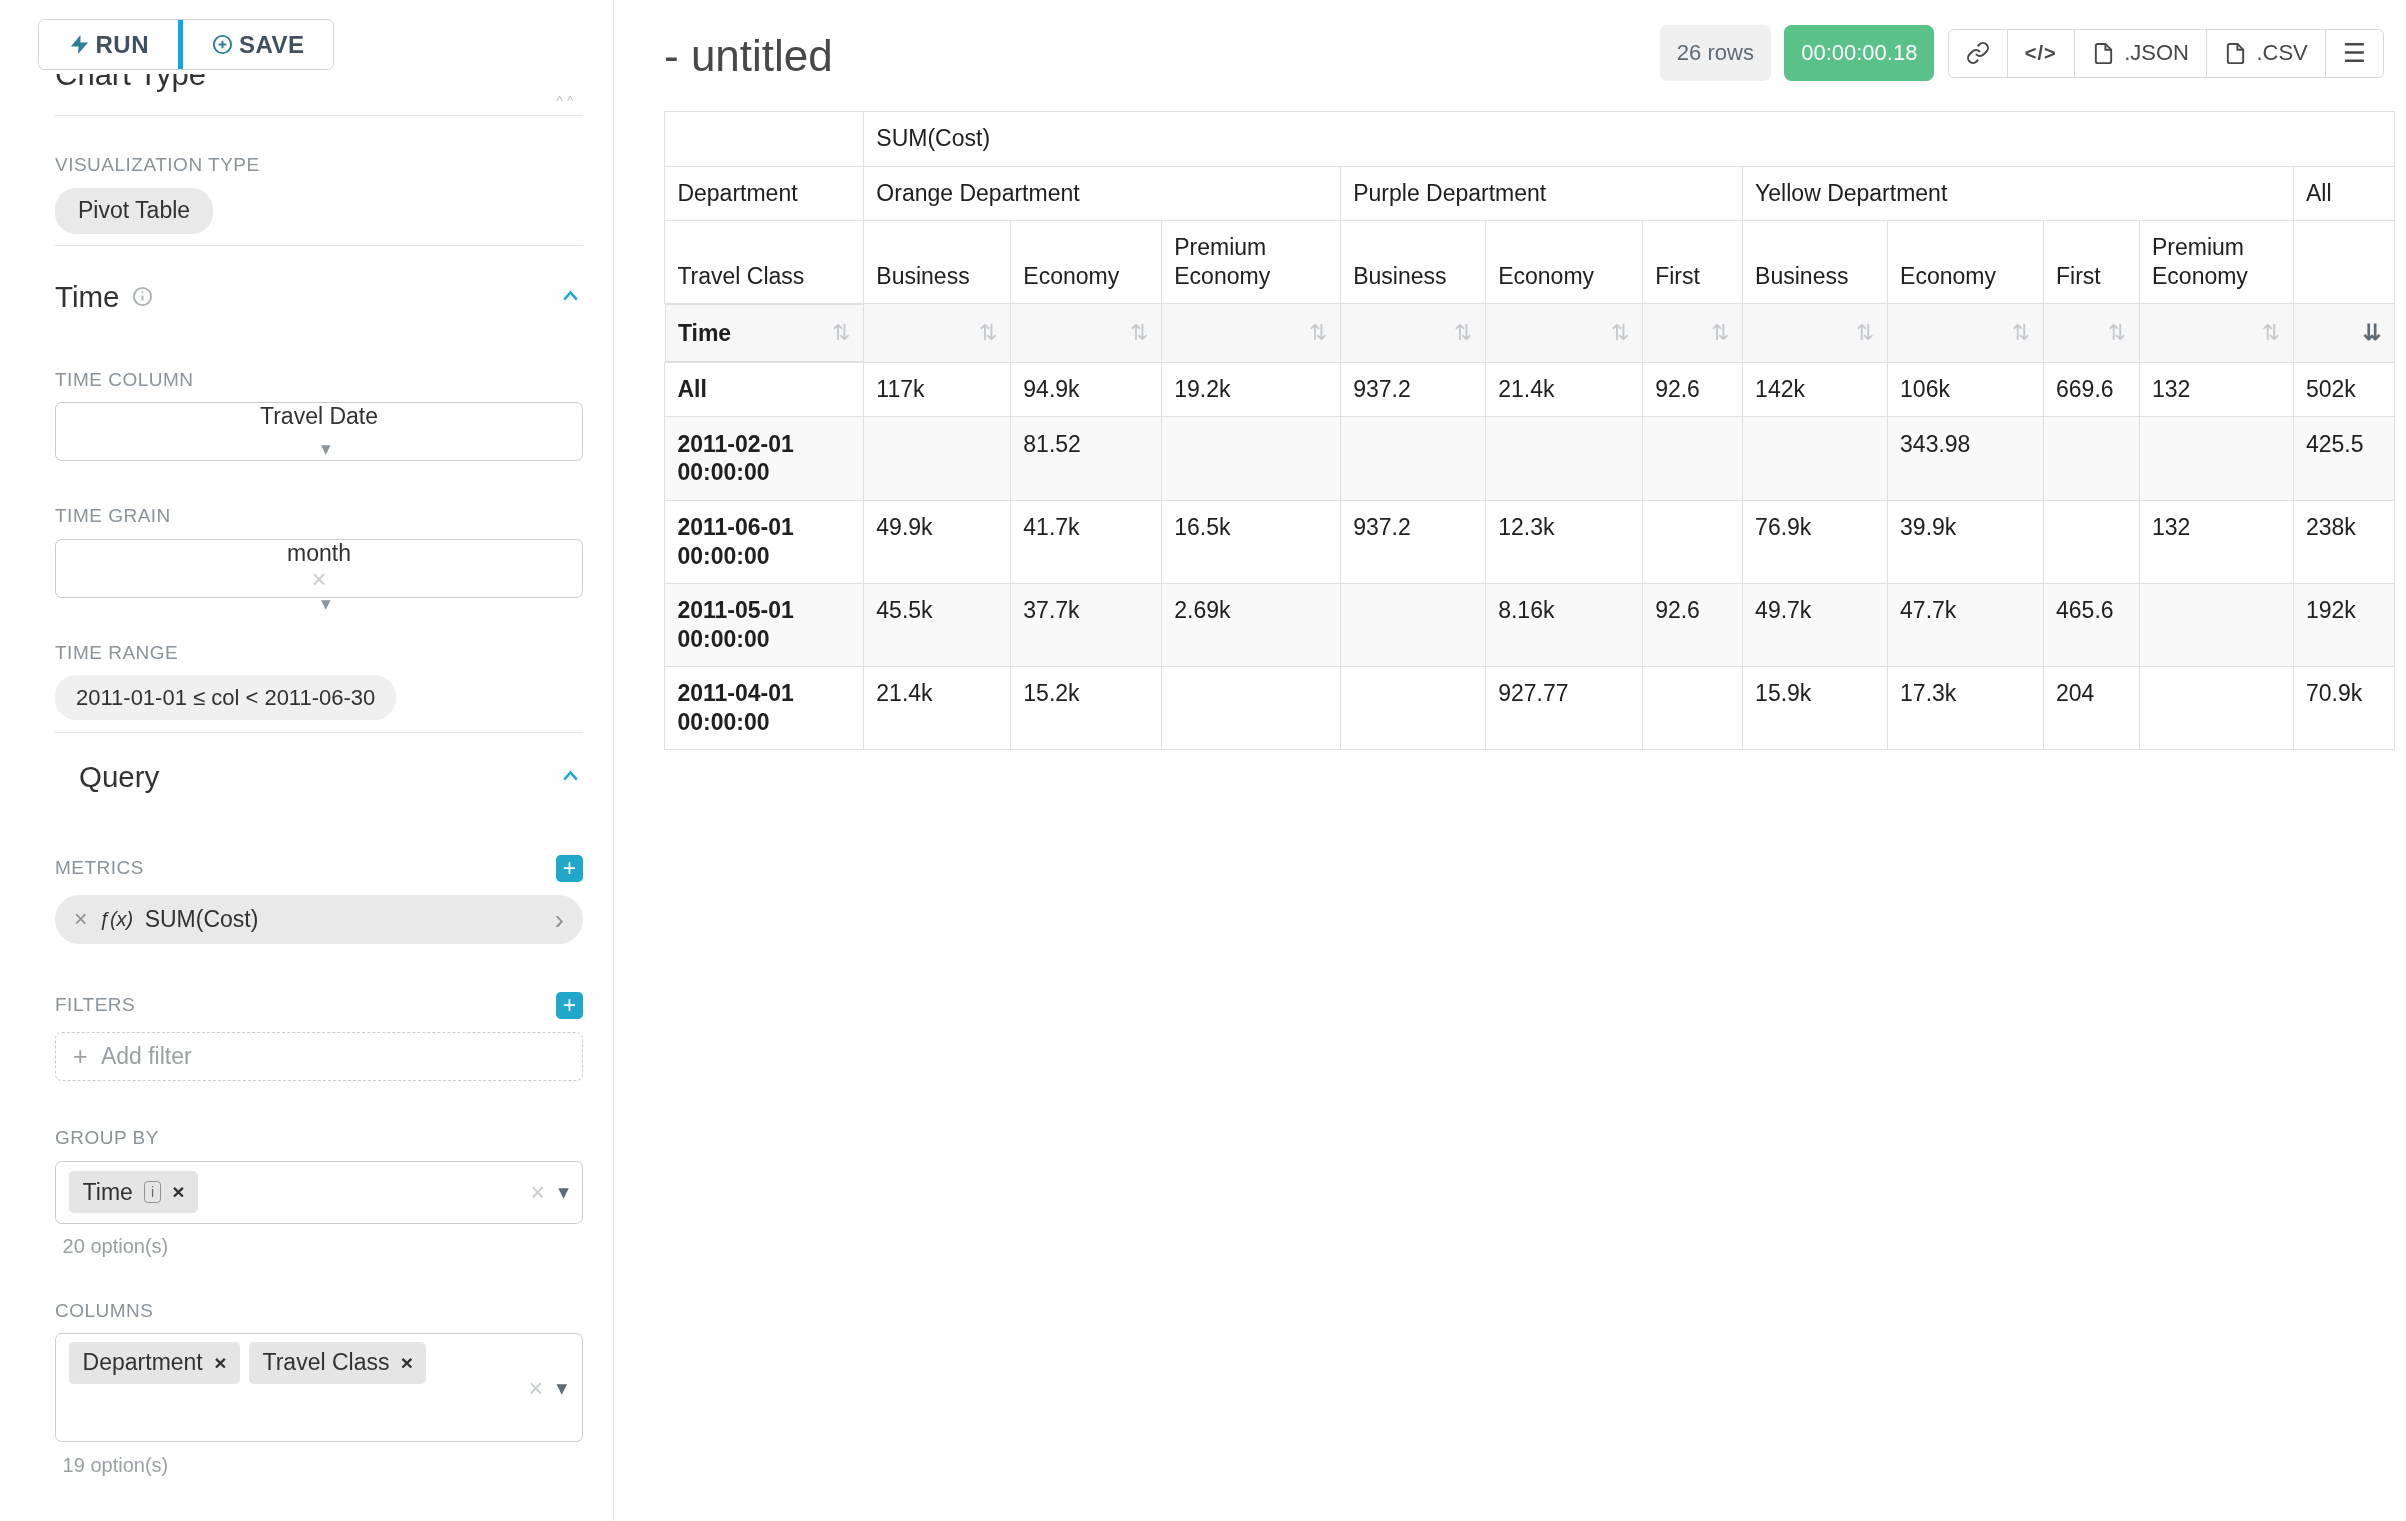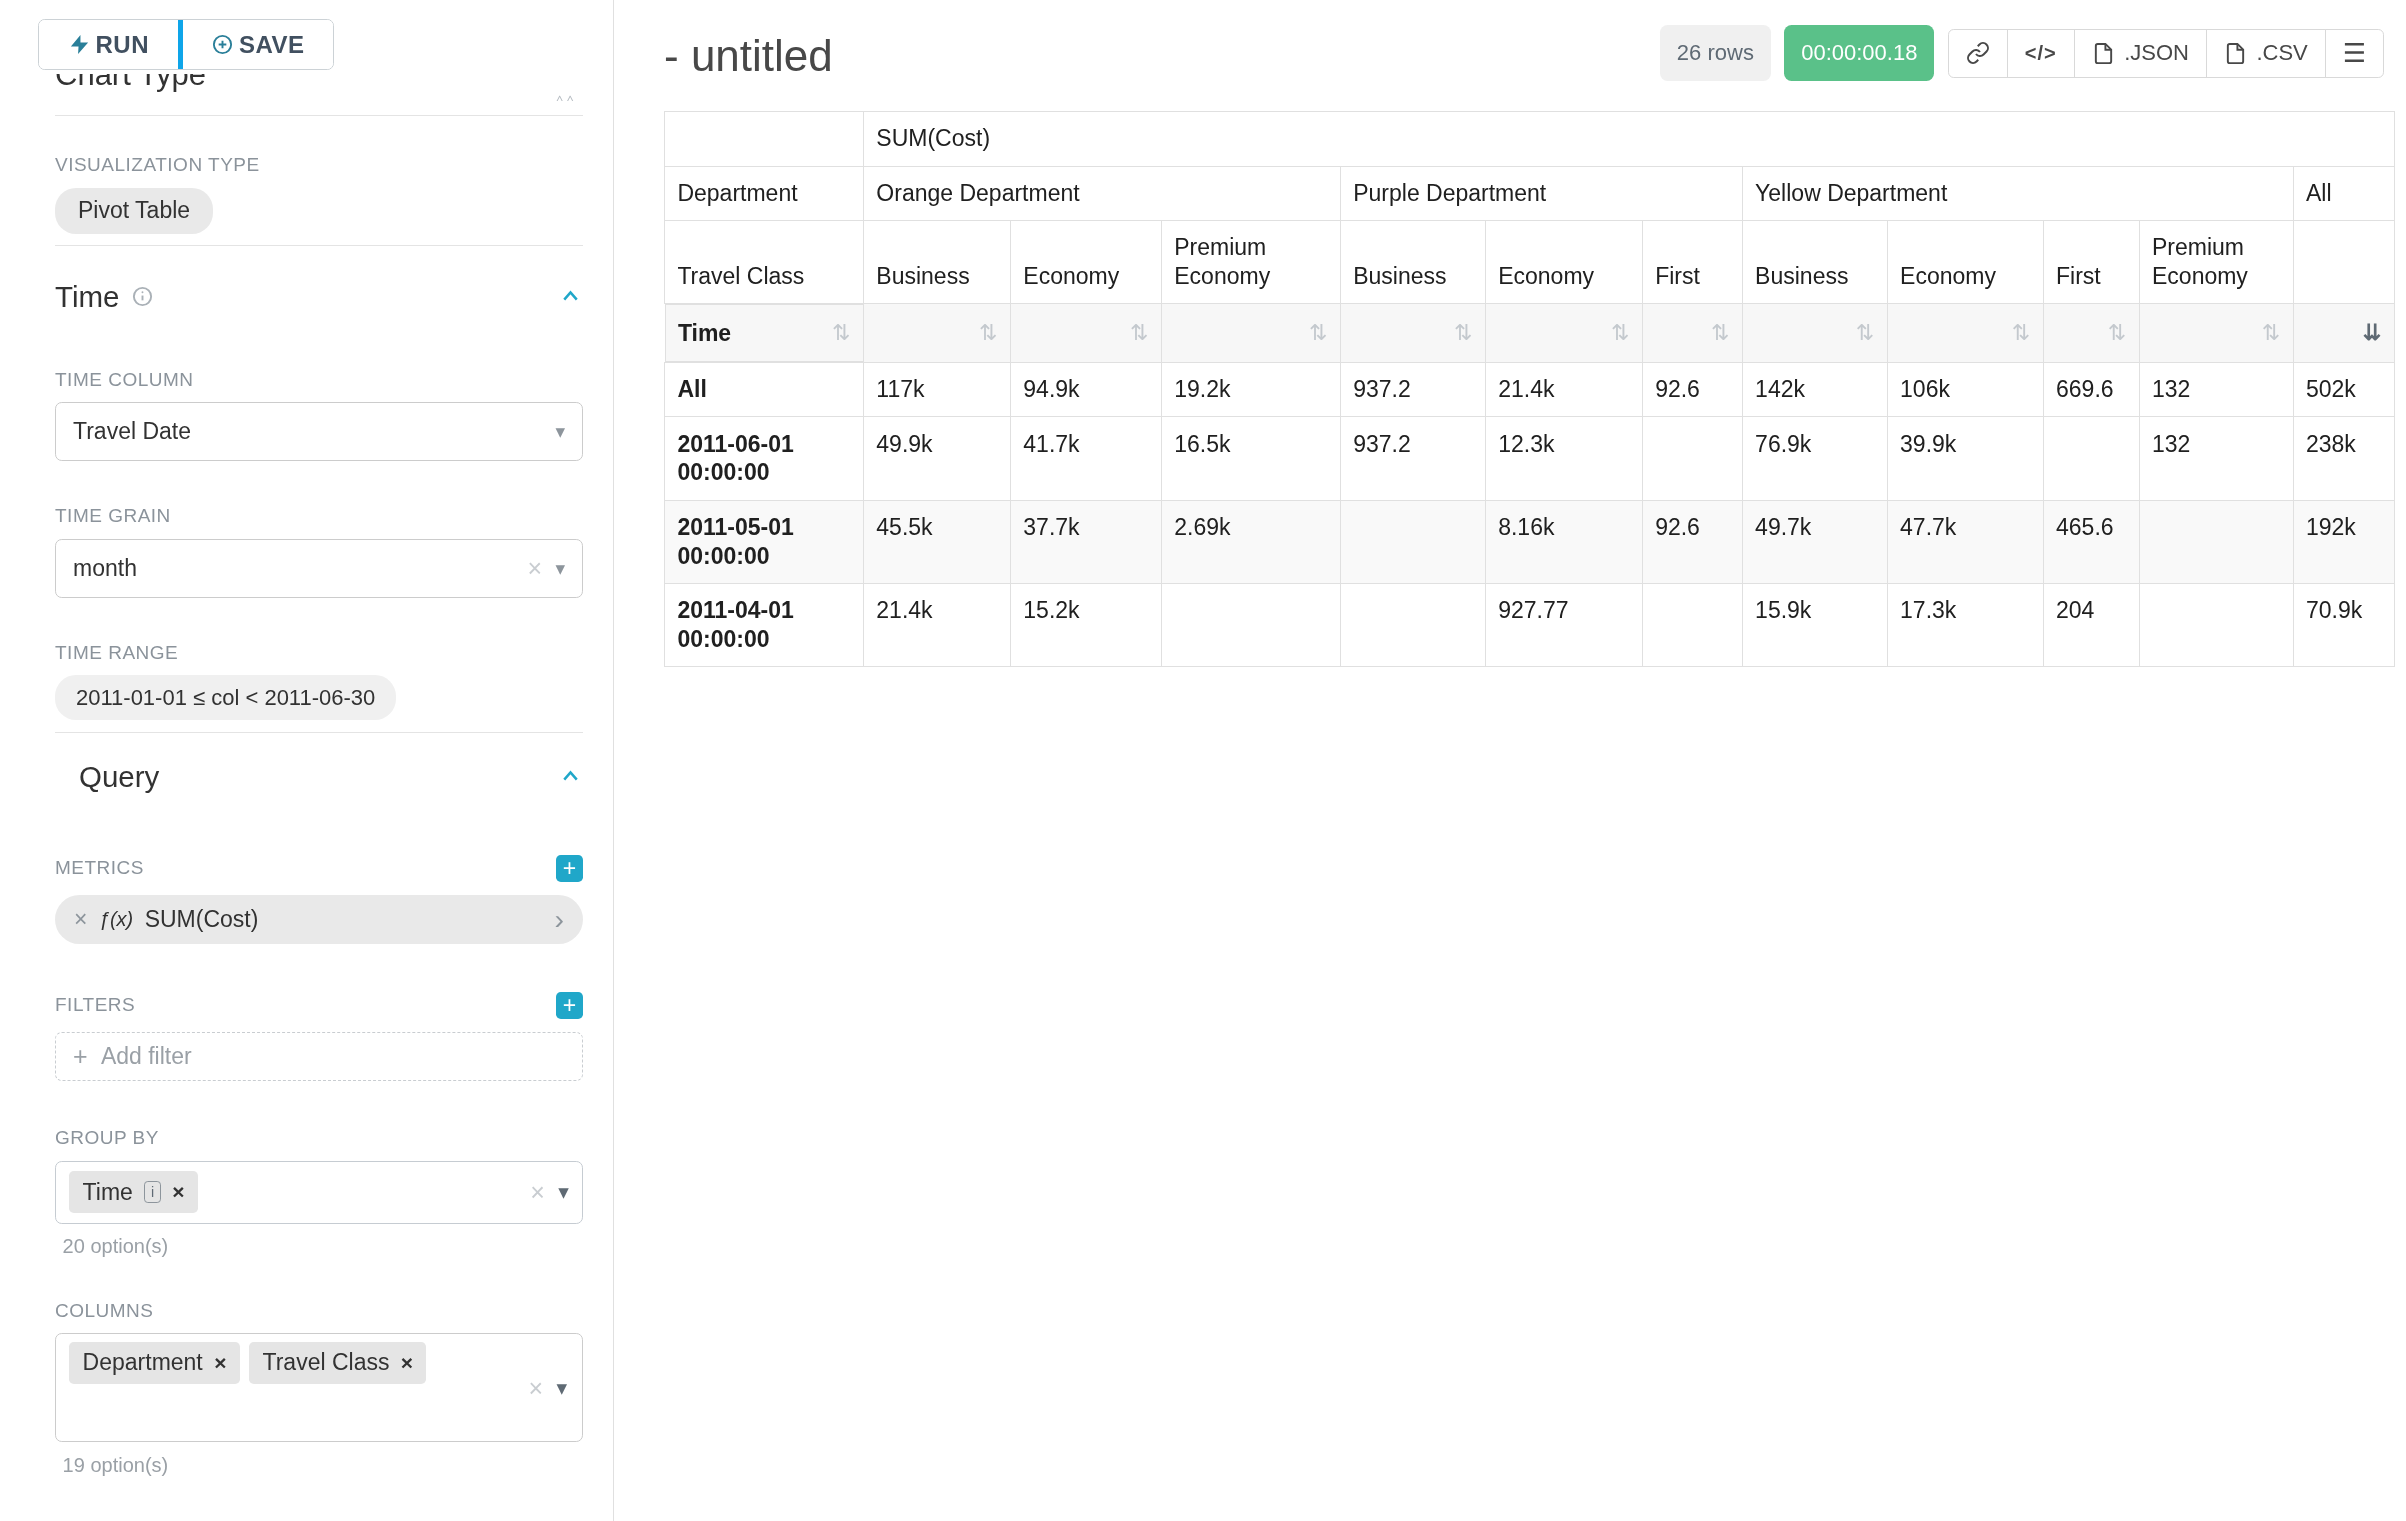--- a/index.html
+++ b/index.html
@@ -26,21 +26,21 @@
   .label { font-size: 19px; font-weight: 500; letter-spacing: 0.5px; color: #8b939b; }
   .viz-pill { display: inline-block; margin-top: 11.4px; background: #e9e9e9; border: none;
     border-radius: 21px; padding: 9.5px 23px; font-family: inherit; font-size: 23px; color: #323232; cursor: pointer; }
 
   .section-head { display: flex; align-items: center; justify-content: space-between; }
   .section-head .head-left { display: flex; align-items: center; gap: 11.4px; font-size: 29.5px; font-weight: 500; color: #323232; }
   .collapse-icon { color: #20a7c9; }
   .info-icon { color: #aab1b7; }
 
   .control { display: flex; align-items: center; border: 1px solid #ccc; border-radius: 6.7px;
-    height: 59px; padding: 0 17px; margin-top: 11.4px; font-size: 23px; color: #323232; background: #fff; cursor: pointer; }
+    height: 59px; padding: 0 17px; margin-top: 11.4px; font-size: 23px; color: #323232; background: #fff; cursor: pointer; flex-direction: column; }
   .caret { margin-left: 13.3px; color: #8d959c; font-size: 19px; }
   .spacer { flex: 1; }
   .clear-x { color: #c9cdd1; font-size: 25px; line-height: 1; }
   .range-pill { display: inline-block; margin-top: 11.4px; background: #f0f0f0; border-radius: 21px;
     padding: 9.5px 21px; font-size: 22px; color: #323232; cursor: pointer; }
 
   .row-between { display: flex; align-items: center; justify-content: space-between; }
   .plus-btn { width: 27px; height: 27px; border: none; border-radius: 4.8px; background: #20a7c9;
     color: #fff; font-size: 23px; line-height: 25px; cursor: pointer; display:flex; align-items:center; justify-content:center; }
 
@@ -364,20 +364,34 @@
               <td>19.2k</td>
               <td>937.2</td>
               <td>21.4k</td>
               <td>92.6</td>
               <td>142k</td>
               <td>106k</td>
               <td>669.6</td>
               <td>132</td>
               <td>502k</td>
             </tr>
+            <tr class="odd">
+              <th>2011-02-01 00:00:00</th>
+              <td></td>
+              <td>81.52</td>
+              <td></td>
+              <td></td>
+              <td></td>
+              <td></td>
+              <td></td>
+              <td>343.98</td>
+              <td></td>
+              <td></td>
+              <td>425.5</td>
+            </tr>
             <tr>
               <th>2011-06-01 00:00:00</th>
               <td>49.9k</td>
               <td>41.7k</td>
               <td>16.5k</td>
               <td>937.2</td>
               <td>12.3k</td>
               <td></td>
               <td>76.9k</td>
               <td>39.9k</td>

